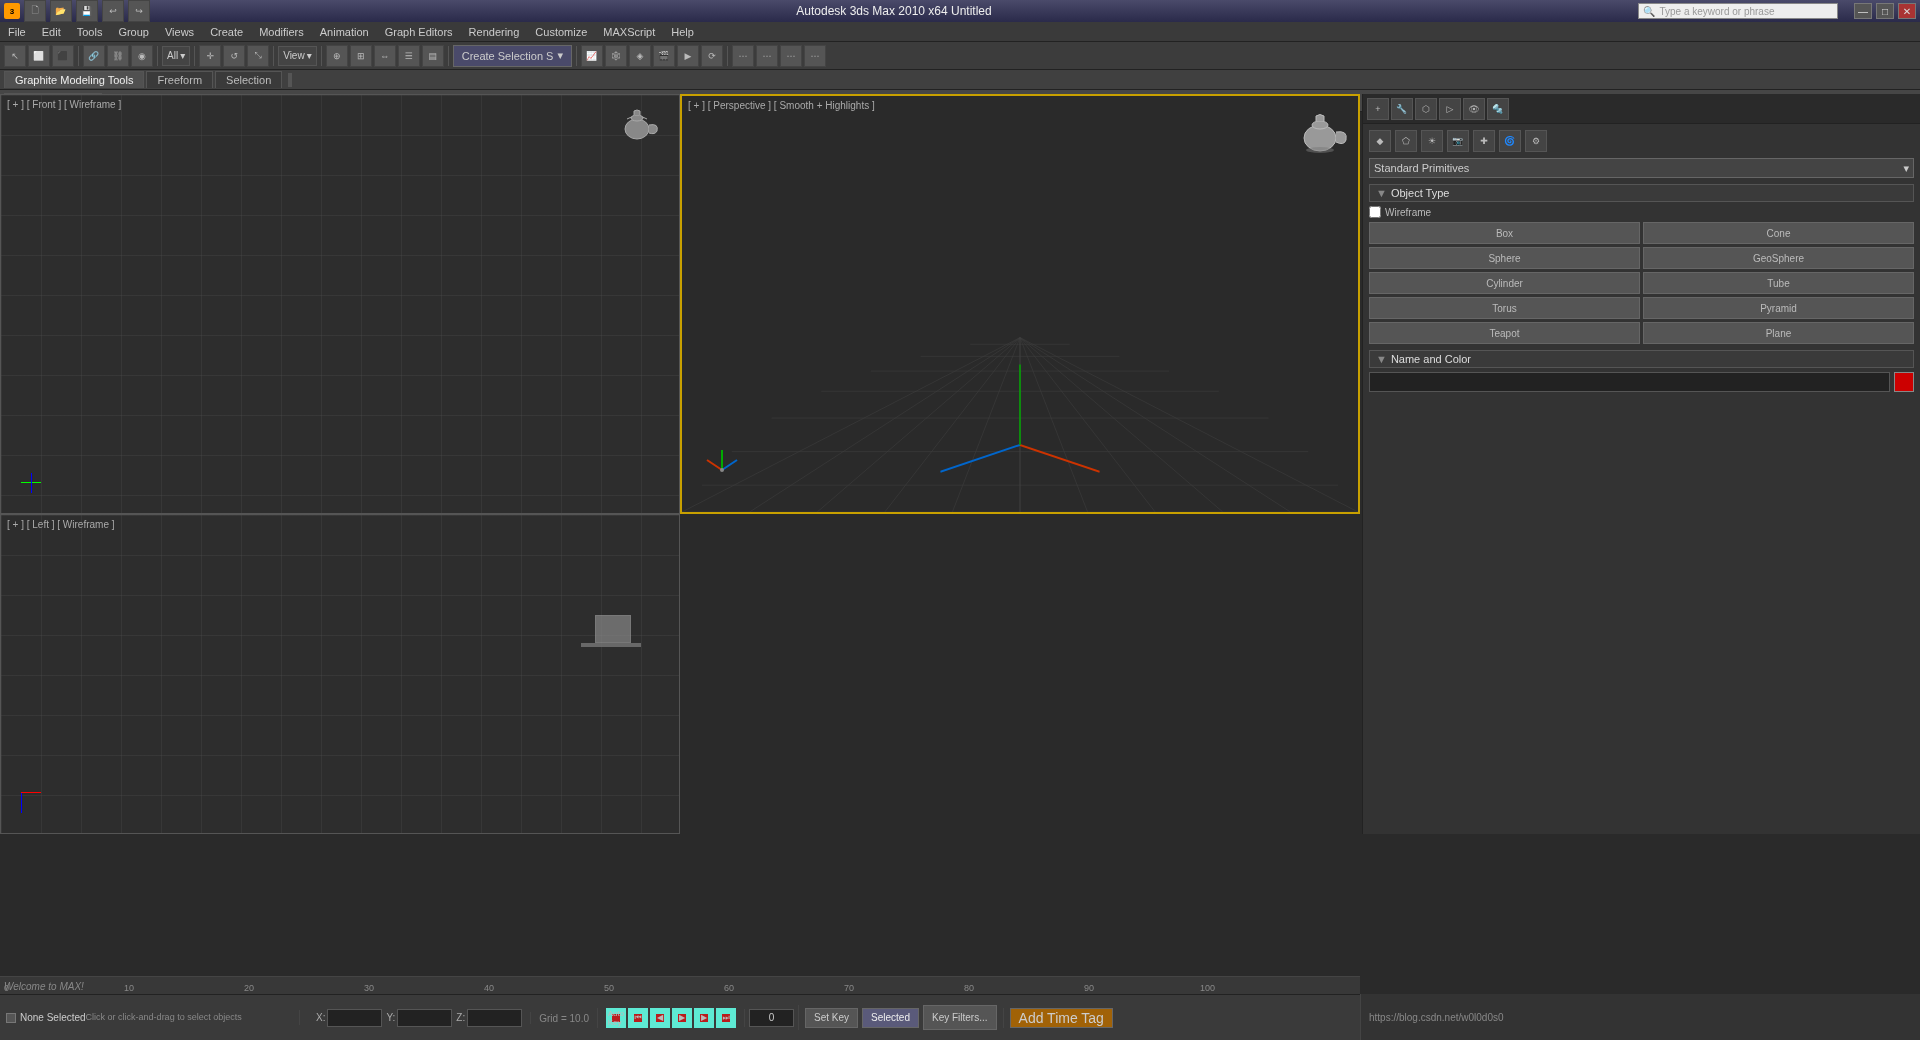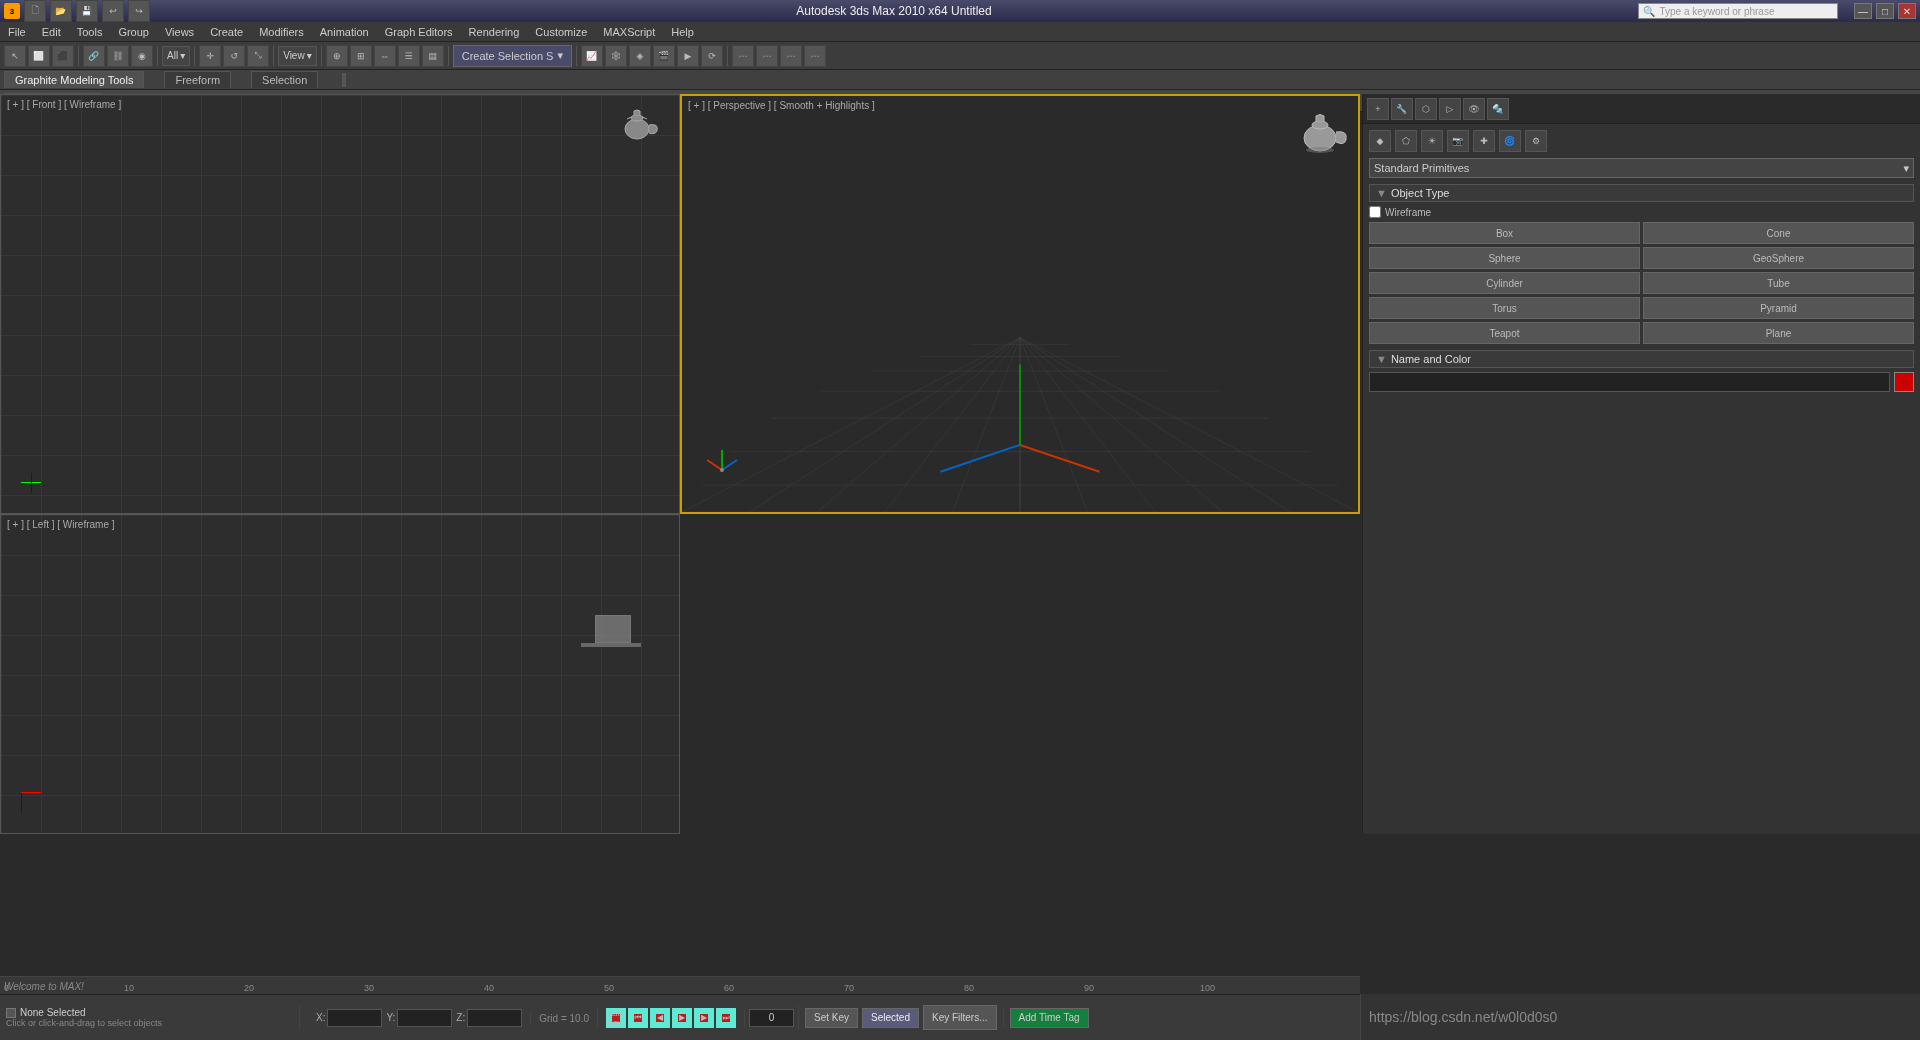--- a/index.html
+++ b/index.html
@@ -116,21 +116,21 @@
     }
 
     
     #graphite-toolbar {
       height: 20px;
       background: #404040;
       display: flex;
       align-items: center;
       border-bottom: 1px solid #222;
       padding: 0 4px;
-      gap: 20px;
+      gap: 2px;
     }
     .graphite-tab {
       padding: 2px 10px;
       background: #3a3a3a;
       border: 1px solid #555;
       border-bottom: none;
       color: #bbb;
       font-size: 11px;
       cursor: pointer;
     }
@@ -390,24 +390,24 @@
       background: #555;
       border: 1px solid #666;
       color: #ccc;
       font-size: 10px;
       cursor: pointer;
     }
 
     
     .add-time-tag-btn {
       height: 20px; padding: 0 8px;
-      background: #15803d;
+      background: #a16207;
       border: 1px solid #666;
       color: #ccc;
-      font-size: 10px;
+      font-size: 14px;
       cursor: pointer;
     }
 
     
     .persp-svg {
       position: absolute;
       bottom: 0;
       left: 0;
       width: 100%;
       height: 100%;
@@ -703,21 +703,21 @@
     <div class="time-tick" style="left:724px;">60</div>
     <div class="time-tick" style="left:844px;">70</div>
     <div class="time-tick" style="left:964px;">80</div>
     <div class="time-tick" style="left:1084px;">90</div>
     <div class="time-tick" style="left:1200px;">100</div>
   </div>
 </div>
 
 <div id="bottom-controls">
 
-  <div style="display:flex; flex-direction:column; padding:2px 6px; min-width:300px; border-right:1px solid #444;">
+  <div style="display:flex; flex-direction:row; padding:2px 6px; min-width:300px; border-right:1px solid #444;">
     <div style="display:flex; align-items:center; gap:4px;">
       <div style="width:10px; height:10px; background:#555; border:1px solid #777;"></div>
       <span style="color:#ccc; font-size:10px;">None Selected</span>
     </div>
     <div style="color:#888; font-size:9px;">Click or click-and-drag to select objects</div>
   </div>
 
   <div id="coord-display" style="display:flex; align-items:center; gap:4px; padding:0 8px;">
     <div style="display:flex; align-items:center; gap:2px;">
       <span class="coord-label">X:</span>
@@ -757,19 +757,19 @@
     <button class="set-key-btn">Set Key</button>
     <button class="set-key-btn selected-btn">Selected</button>
     <button class="key-filters-btn">Key Filters...</button>
   </div>
 
   <div style="display:flex; align-items:center; gap:4px; padding:0 6px; border-left:1px solid #444;">
     <button class="add-time-tag-btn">Add Time Tag</button>
   </div>
 
   <div id="bottom-bar-extra">
-    <span style="font-size:14px; color:#888;">https://blog.csdn.net/w0l0d0s0</span>
+    <span style="font-size:10px; color:#888;">https://blog.csdn.net/w0l0d0s0</span>
   </div>
 </div>
 
 <div id="welcome-text">
   <em><span>Welcome to MAX!</span></em>
 </div>
 
 </body></html>

